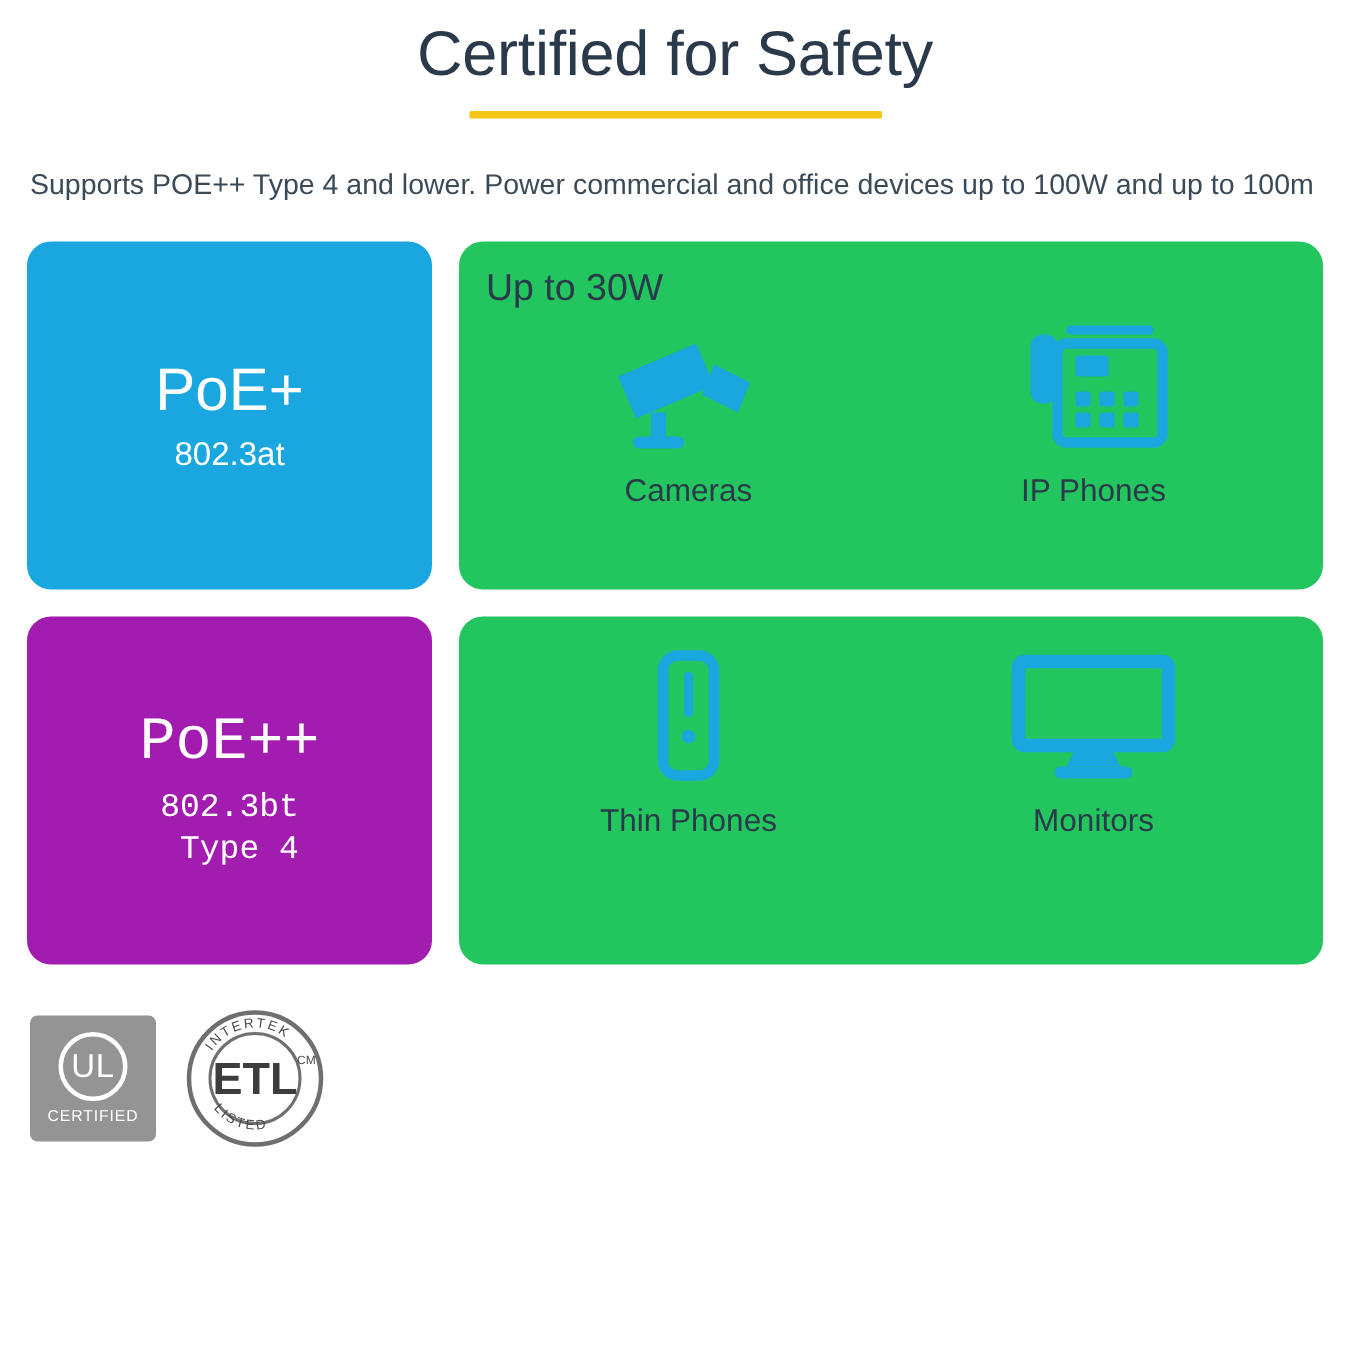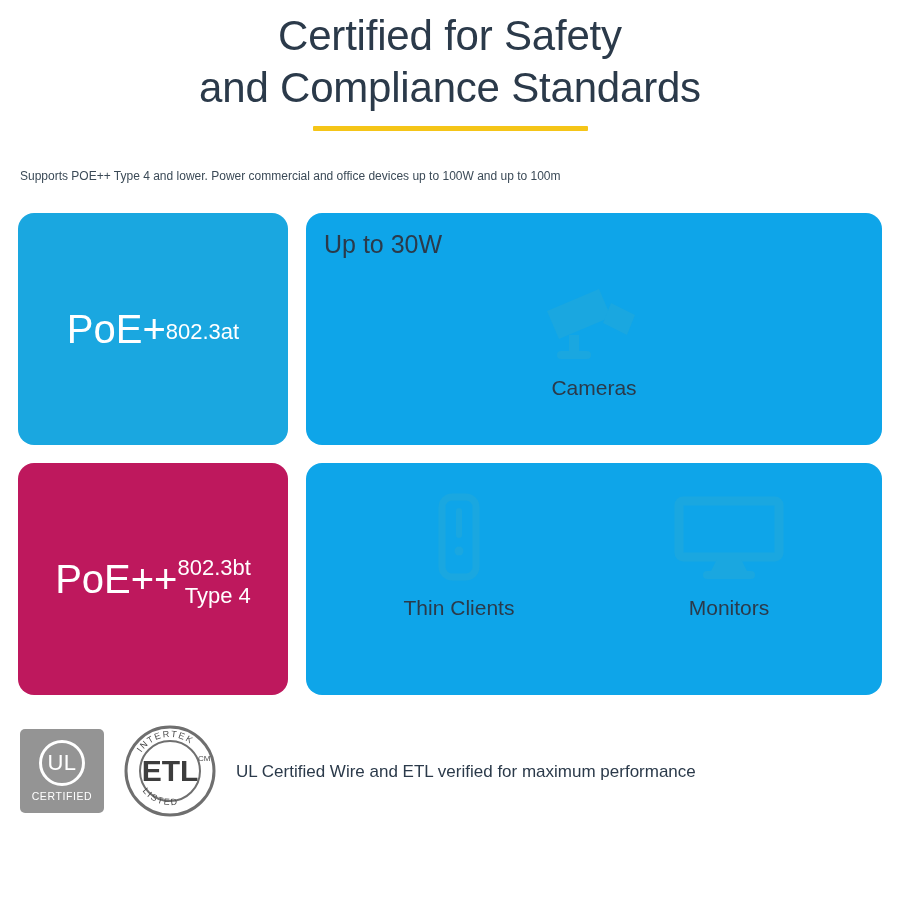--- a/index.html
+++ b/index.html
@@ -38,83 +38,85 @@
     width: 275px;
     height: 5px;
     background: #f5c518;
     margin: 12px auto 0 auto;
     border-radius: 1px;
   }
 
   
   .subtitle {
     margin-top: 34px;
-    font-size: 12px;
+    font-size: 19px;
     color: #3b4a57;
     line-height: 22px;
     padding-left: 2px;
   }
 
   
   .rows {
     margin-top: 26px;
   }
   .row {
     display: flex;
     align-items: stretch;
     gap: 18px;
     margin-bottom: 18px;
   }
   .badge {
     width: 270px;
     border-radius: 16px;
     display: flex;
+    flex-direction: column;
     align-items: center;
     justify-content: center;
     color: #ffffff;
     box-sizing: border-box;
   }
   .badge-poeplus {
     background: #1aa7e0;
     height: 232px;
   }
   .badge-poeplusplus {
-    background: #be185d;
+    background: #a21caf;
     height: 232px;
+    font-family: Liberation Mono, monospace;
   }
   .badge .title {
     font-size: 40px;
     line-height: 46px;
     font-weight: 400;
   }
   .badge .sub {
     font-size: 22px;
     line-height: 28px;
     font-weight: 400;
     margin-top: 6px;
     text-align: right;
   }
 
   .panel {
     flex: 1;
-    background: #0ea5e9;
+    background: #22c55e;
     border-radius: 16px;
     box-sizing: border-box;
     padding: 16px 18px 10px 18px;
     position: relative;
   }
   .panel .watt {
     font-size: 25px;
     color: #2b3a4a;
     line-height: 30px;
   }
   .icons {
     display: flex;
     justify-content: space-around;
-    align-items: flex-start;
+    align-items: flex-end;
     margin-top: 6px;
     height: 128px;
   }
   .icon-cell {
     display: flex;
     flex-direction: column;
     align-items: center;
     justify-content: flex-end;
     flex: 1;
   }
@@ -180,21 +182,20 @@
     color: #2b3a4a;
   }
 </style>
 </head>
 <body>
 
 <div class="page">
 
   <div class="heading">
     <div class="line">Certified for Safety</div>
-    <div class="line">and Compliance Standards</div>
     <div class="rule"></div>
   </div>
 
   <div class="subtitle">Supports POE++ Type 4 and lower. Power commercial and office devices up to 100W and up to 100m</div>
 
   <div class="rows">
 
     <div class="row">
       <div class="badge badge-poeplus">
         <div class="title">PoE+</div>
@@ -211,20 +212,39 @@
                   <path d="M8 42 L60 20 L72 48 L20 70 Z"></path>
                   <path d="M72 34 L96 46 L88 66 L64 54 Z"></path>
                   <rect x="30" y="66" width="10" height="18"></rect>
                   <rect x="18" y="82" width="34" height="8" rx="4"></rect>
                 </g>
               </svg>
             </div>
             <div class="caption">Cameras</div>
           </div>
 
+          <div class="icon-cell">
+            <div class="glyph">
+              <svg width="104" height="96" viewBox="0 0 104 96" fill="none">
+                <g fill="#1aa7e0">
+                  <rect x="10" y="14" width="18" height="46" rx="8"></rect>
+                  <rect x="34" y="8" width="58" height="6" rx="3"></rect>
+                  <path d="M34 20 h58 a6 6 0 0 1 6 6 v54 a6 6 0 0 1 -6 6 h-58 a6 6 0 0 1 -6 -6 v-54 a6 6 0 0 1 6 -6 z" fill="none" stroke="#1aa7e0" stroke-width="7"></path>
+                  <rect x="40" y="28" width="22" height="14" rx="2"></rect>
+                  <rect x="40" y="52" width="10" height="10" rx="2"></rect>
+                  <rect x="56" y="52" width="10" height="10" rx="2"></rect>
+                  <rect x="72" y="52" width="10" height="10" rx="2"></rect>
+                  <rect x="40" y="66" width="10" height="10" rx="2"></rect>
+                  <rect x="56" y="66" width="10" height="10" rx="2"></rect>
+                  <rect x="72" y="66" width="10" height="10" rx="2"></rect>
+                </g>
+              </svg>
+            </div>
+            <div class="caption">IP Phones</div>
+          </div>
 
 
         </div>
       </div>
     </div>
 
     <div class="row">
       <div class="badge badge-poeplusplus">
         <div class="title">PoE++</div>
         <div class="sub" style="white-space:pre-line;">802.3bt
@@ -236,21 +256,21 @@
           <div class="icon-cell">
             <div class="glyph">
               <svg width="70" height="96" viewBox="0 0 70 96" fill="none">
                 <g stroke="#1aa7e0" stroke-width="7" fill="none">
                   <rect x="18" y="8" width="34" height="80" rx="10"></rect>
                   <line x1="35" y1="22" x2="35" y2="46" stroke-width="6" stroke-linecap="round"></line>
                 </g>
                 <circle cx="35" cy="62" r="4.5" fill="#1aa7e0"></circle>
               </svg>
             </div>
-            <div class="caption">Thin Clients</div>
+            <div class="caption">Thin Phones</div>
           </div>
 
           <div class="icon-cell">
             <div class="glyph">
               <svg width="116" height="96" viewBox="0 0 116 96" fill="none">
                 <g fill="#1aa7e0">
                   <path d="M12 12 h92 a4 4 0 0 1 4 4 v48 a4 4 0 0 1 -4 4 h-92 a4 4 0 0 1 -4 -4 v-48 a4 4 0 0 1 4 -4 z" fill="none" stroke="#1aa7e0" stroke-width="9"></path>
                   <path d="M46 70 h24 l6 12 h-36 z"></path>
                   <rect x="32" y="82" width="52" height="8" rx="4"></rect>
                 </g>
@@ -282,17 +302,16 @@
         </text>
         <text font-family="'Liberation Sans', sans-serif" font-size="9" fill="#4a4a4a" letter-spacing="1.6">
           <textPath href="#etl-bot" startOffset="20%">LISTED</textPath>
         </text>
         <text x="48" y="58" text-anchor="middle" font-family="'Liberation Sans', sans-serif" font-size="30" font-weight="bold" fill="#3d3d3d">ETL</text>
         <text x="76" y="38" font-family="'Liberation Sans', sans-serif" font-size="8" fill="#4a4a4a">CM</text>
       </svg>
     </div>
 
     <div class="footer-text">
-      <div>UL Certified Wire and ETL verified for maximum performance</div>
     </div>
   </div>
 
 </div>
 
 </body></html>

